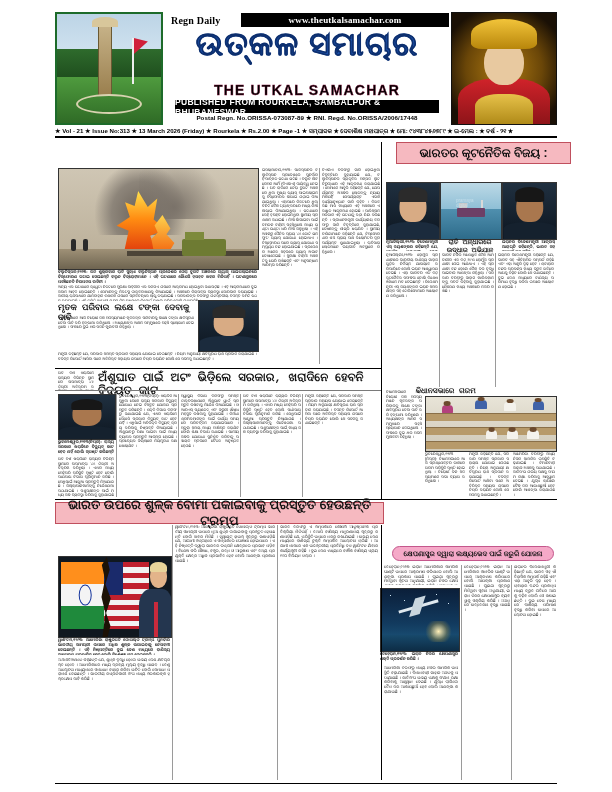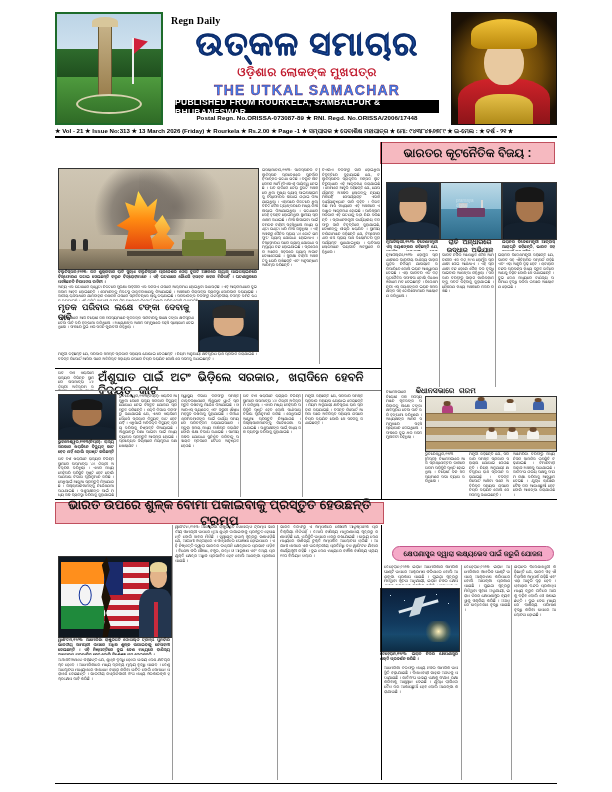--- a/index.html
+++ b/index.html
@@ -21,21 +21,21 @@
     border:2px solid #d8d2b0;border-radius:50%;}
 
   .mast-center{flex:1;position:relative;padding:0 5px;}
   .odia-daily{position:absolute;left:8px;top:3px;font-family:"Liberation Serif",serif;font-weight:bold;font-size:10px;letter-spacing:.2px;}
   .web-strip{position:absolute;left:78px;top:1px;width:208px;height:14px;background:#000;color:#fff;
     font-family:"Liberation Serif",serif;font-weight:bold;font-size:9px;display:flex;align-items:center;justify-content:center;letter-spacing:.2px;}
   .mast-title{position:absolute;left:0;right:0;top:14px;text-align:center;font-family:"Liberation Sans",sans-serif;
     font-weight:bold;font-size:33px;color:#1b4fa8;letter-spacing:1px;line-height:36px;
     -webkit-text-stroke:.6px #0d2f6e;}
   .mast-sub-odia{position:absolute;left:0;right:0;top:53px;text-align:center;font-size:12px;font-weight:bold;color:#c01b2e;letter-spacing:.4px;}
-  .mast-en{position:absolute;left:0;right:0;top:70px;text-align:center;font-weight:bold;font-size:14px;color:#3b82f6;letter-spacing:1.2px;
+  .mast-en{position:absolute;left:0;right:0;top:70px;text-align:center;font-weight:bold;font-size:14px;color:#000000;letter-spacing:1.2px;
     -webkit-text-stroke:.4px #7d0a33;}
   .mast-pub{position:absolute;left:12px;right:12px;top:88px;height:13px;background:#000;color:#fff;font-weight:bold;font-size:8.5px;
     display:flex;align-items:center;justify-content:center;letter-spacing:.3px;}
   .mast-regn{position:absolute;left:0;right:0;top:102px;text-align:center;font-weight:bold;font-size:6.2px;letter-spacing:.1px;}
 
   .mast-sai{width:104px;border:1px solid #111;background:#1a1005;position:relative;overflow:hidden;}
   .sai-halo{position:absolute;left:50%;top:50%;width:120px;height:120px;transform:translate(-50%,-50%);
     background:radial-gradient(circle,#b07b12 0%,#6a4608 45%,#1a1005 75%);}
   .sai-crown{position:absolute;left:50%;top:6px;width:66px;height:30px;transform:translateX(-50%);
     background:linear-gradient(#f2c43a,#b8860b);border-radius:50% 50% 18% 18%;}
@@ -47,21 +47,21 @@
     background:linear-gradient(#e7c24a,#b08a18);border-radius:40% 40% 0 0;}
 
   
   .byline{position:absolute;left:55px;top:127px;width:502px;font-size:6.1px;font-weight:bold;white-space:nowrap;overflow:hidden;}
   .rule-thick{position:absolute;left:55px;top:136px;width:502px;height:1.6px;background:#000;}
 
   
   .banner{position:absolute;background:#f6b9c0;border:1px solid #c0505e;display:flex;align-items:center;justify-content:center;
     font-weight:bold;color:#111;text-align:center;}
   .banner.lead{left:55px;top:142px;width:327px;height:20px;font-size:13.5px;}
-  .banner.right{left:380px;top:142px;width:173px;height:20px;font-size:12px;}
+  .banner.right{left:396px;top:142px;width:173px;height:20px;font-size:12px;}
   .subbanner{position:absolute;border:1px solid #3c8f3c;background:#8fe08f;border-radius:9px;display:flex;align-items:center;
     justify-content:center;font-weight:bold;font-size:7.6px;color:#111;text-align:center;}
   .subbanner.green{left:388px;top:165px;width:166px;height:14px;}
   .subbanner.pink{left:392px;top:546px;width:160px;height:13px;background:#f5a9c8;border-color:#c4578c;border-radius:8px;font-size:7px;}
   .banner.mid{left:55px;top:502px;width:327px;height:20px;font-size:13px;}
   .banner.mid2{left:384px;top:502px;width:173px;height:20px;font-size:11px;}
 
   
   .photo{position:absolute;overflow:hidden;border:1px solid #333;}
   .cap{position:absolute;font-size:4.2px;line-height:5px;color:#111;font-weight:bold;text-align:justify;overflow:hidden;}
@@ -160,22 +160,22 @@
       <div class="sky"></div>
       <div class="trees"></div>
       <div class="grass"></div>
       <div class="tower"></div>
       <div class="flag"></div>
       <div class="ring"></div>
     </div>
 
     <div class="mast-center">
       <div class="odia-daily">Regn Daily</div>
+      <div class="web-strip">www.theutkalsamachar.com</div>
       <div class="mast-title">ଉତ୍କଳ ସମାଚାର</div>
-      <div class="mast-sub-odia">ଓଡ଼ିଶାର ଲୋକଙ୍କ ମୁଖପତ୍ର</div>
       <div class="mast-en">THE UTKAL SAMACHAR</div>
       <div class="mast-pub">PUBLISHED FROM ROURKELA,  SAMBALPUR &amp; BHUBANESWAR</div>
       <div class="mast-regn">Postal Regn. No.ORISSA-073087-89 ★ RNI. Regd. No.ORISSA/2006/17448</div>
     </div>
 
     <div class="mast-sai">
       <div class="sai-halo"></div>
       <div class="sai-body"></div>
       <div class="sai-shawl"></div>
       <div class="sai-face"></div>

